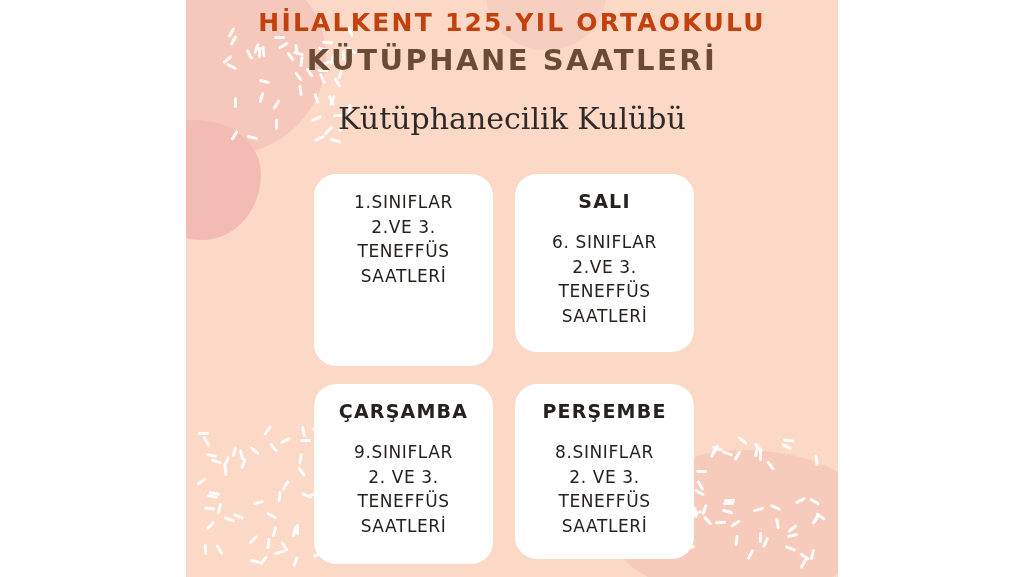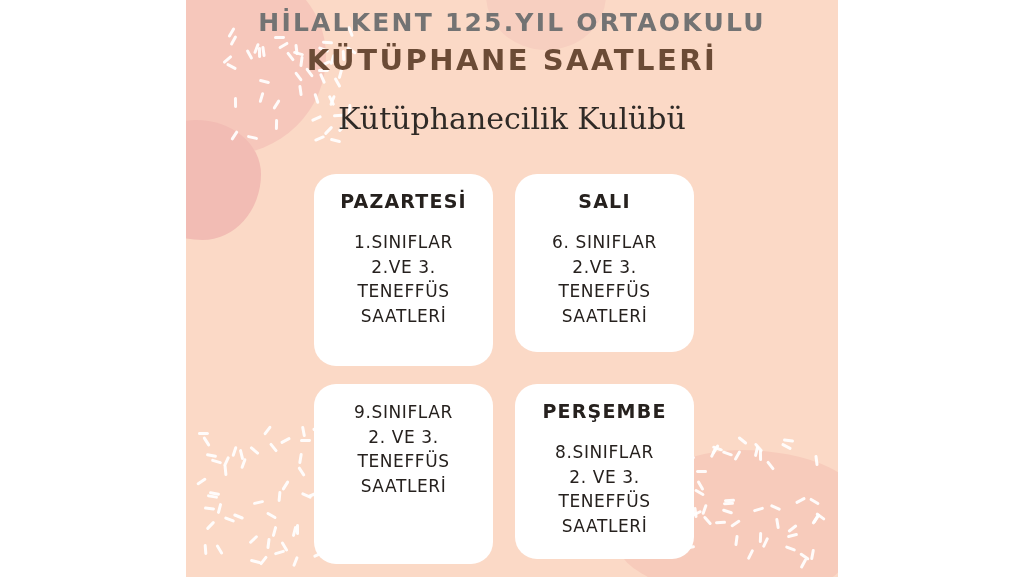--- a/index.html
+++ b/index.html
@@ -96,21 +96,21 @@
     top: 0;
     width: 652px;
     text-align: center;
   }
   .school-name {
     margin-top: 8px;
     font-family: "DejaVu Sans", sans-serif;
     font-weight: bold;
     font-size: 25px;
     letter-spacing: 2.2px;
-    color: #737373;
+    color: #c2410c;
     white-space: nowrap;
   }
   .main-title {
     margin-top: 6px;
     font-family: "DejaVu Sans", sans-serif;
     font-weight: bold;
     font-size: 29px;
     letter-spacing: 2.5px;
     color: #6b4b36;
     white-space: nowrap;
@@ -323,40 +323,40 @@
 
     <div class="head-wrap">
       <div class="school-name">HİLALKENT 125.YIL ORTAOKULU</div>
       <div class="main-title">KÜTÜPHANE SAATLERİ</div>
       <div class="club-name">Kütüphanecilik Kulübü</div>
     </div>
 
     <div class="cards">
       <div class="row">
         <div class="card tall">
-          <div class="card-day">PAZARTESİ</div>
           <div class="card-body">
             <div>1.SINIFLAR</div>
             <div>2.VE 3.</div>
             <div>TENEFFÜS</div>
             <div>SAATLERİ</div>
           </div>
         </div>
         <div class="card short">
           <div class="card-day">SALI</div>
           <div class="card-body">
             <div>6. SINIFLAR</div>
             <div>2.VE 3.</div>
             <div>TENEFFÜS</div>
             <div>SAATLERİ</div>
           </div>
         </div>
       </div>
       <div class="row">
         <div class="card tall2">
+          <div class="card-day">ÇARŞAMBA</div>
           <div class="card-body">
             <div>9.SINIFLAR</div>
             <div>2. VE 3.</div>
             <div>TENEFFÜS</div>
             <div>SAATLERİ</div>
           </div>
         </div>
         <div class="card short2">
           <div class="card-day">PERŞEMBE</div>
           <div class="card-body">

